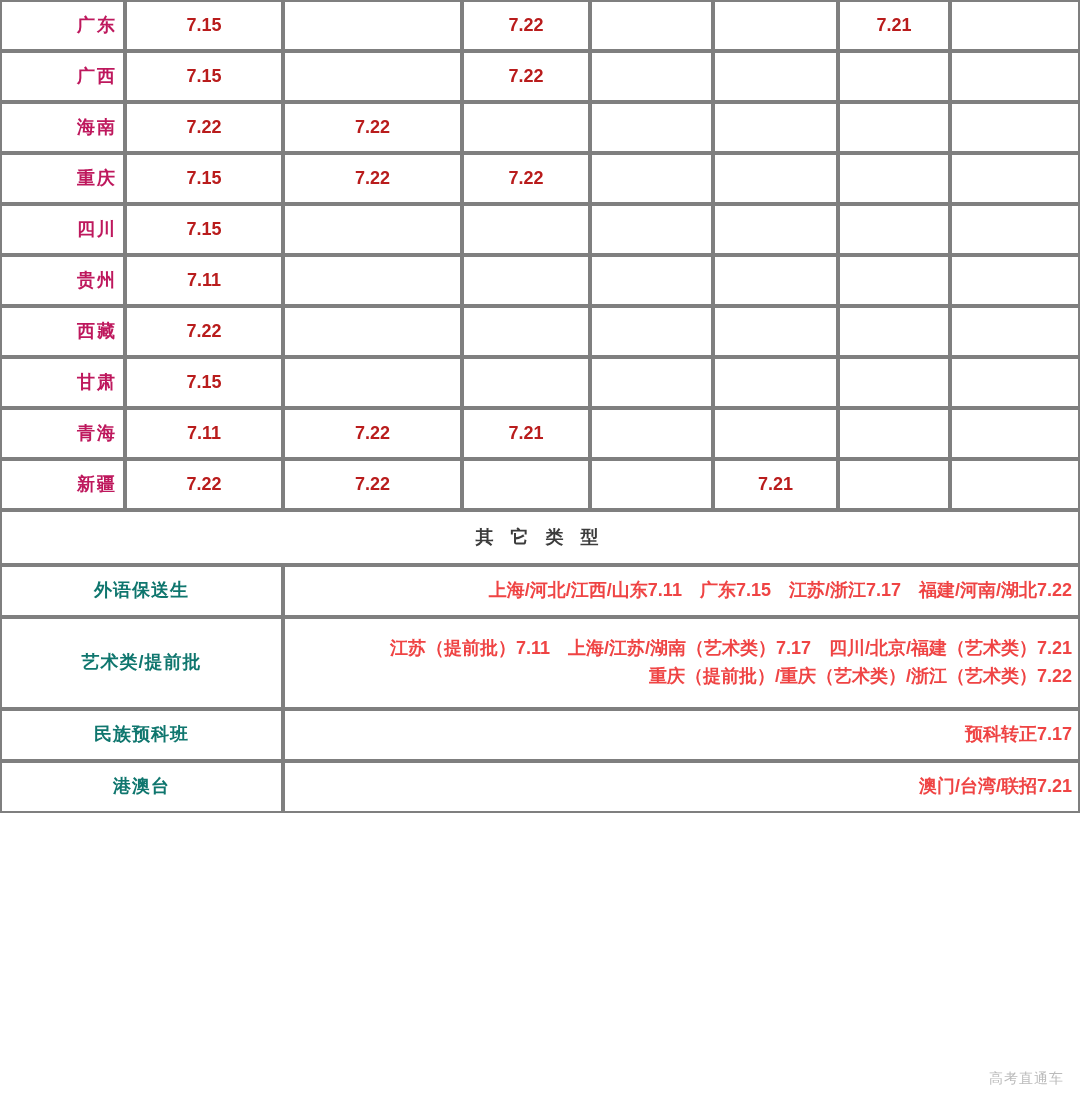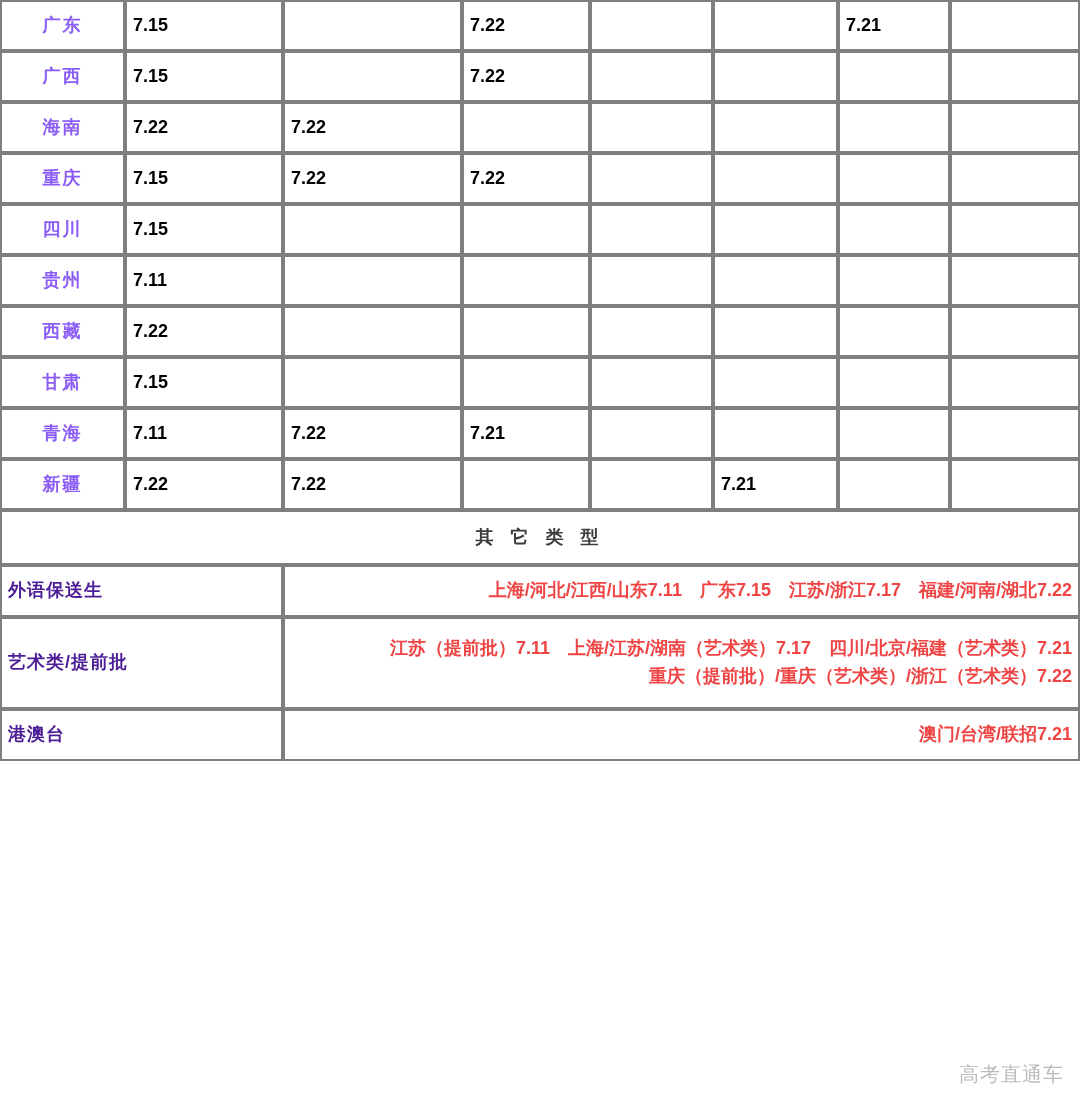--- a/index.html
+++ b/index.html
@@ -33,31 +33,31 @@
     box-sizing: border-box;
     background: #ffffff;
     padding: 0 6px;
     vertical-align: middle;
     font-size: 18px;
     line-height: 1.55;
   }
 
   
   td.prov {
-    text-align: center;
-    color: #8b5cf6;
+    text-align: right;
+    color: #be185d;
     font-weight: bold;
     letter-spacing: 2px;
     font-size: 19px;
   }
 
   
   td.date {
-    text-align: left;
-    color: #000000;
+    text-align: center;
+    color: #b91c1c;
     font-weight: bold;
     font-size: 19px;
   }
 
   td.blank {
     background: #ffffff;
   }
 
   tr.prov-row td {
     height: 51px;
@@ -67,22 +67,22 @@
   td.section-banner {
     text-align: center;
     color: #3c3c3c;
     font-weight: bold;
     font-size: 20px;
     letter-spacing: 6px;
     height: 55px;
   }
 
   td.cat-label {
-    text-align: left;
-    color: #4c1d95;
+    text-align: center;
+    color: #0f766e;
     font-weight: bold;
     font-size: 19px;
     letter-spacing: 1px;
   }
 
   td.cat-value {
     text-align: right;
     color: #ef4444;
     font-weight: bold;
     font-size: 19px;
@@ -93,21 +93,21 @@
   }
 
   tr.cat-1line td { height: 52px; }
   tr.cat-2line td { height: 92px; }
 
   .watermark {
     position: absolute;
     right: 16px;
     bottom: 28px;
     color: #bbbbbb;
-    font-size: 20px;
+    font-size: 14px;
     letter-spacing: 1px;
     font-weight: normal;
     pointer-events: none;
     white-space: nowrap;
   }
 </style>
 </head>
 <body>
 
 <div id="sheet">
@@ -236,20 +236,26 @@
           </td>
         </tr>
         <tr class="cat-2line">
           <td class="cat-label" colspan="2">艺术类/提前批</td>
           <td class="cat-value" colspan="6">
             <div>江苏（提前批）7.11　上海/江苏/湖南（艺术类）7.17　四川/北京/福建（艺术类）7.21</div>
             <div>重庆（提前批）/重庆（艺术类）/浙江（艺术类）7.22</div>
           </td>
         </tr>
         <tr class="cat-1line">
+          <td class="cat-label" colspan="2">民族预科班</td>
+          <td class="cat-value" colspan="6">
+            <div>预科转正7.17</div>
+          </td>
+        </tr>
+        <tr class="cat-1line">
           <td class="cat-label" colspan="2">港澳台</td>
           <td class="cat-value" colspan="6">
             <div>澳门/台湾/联招7.21</div>
           </td>
         </tr>
       </tbody>
   </table>
 
   <div class="watermark">高考直通车</div>
 

